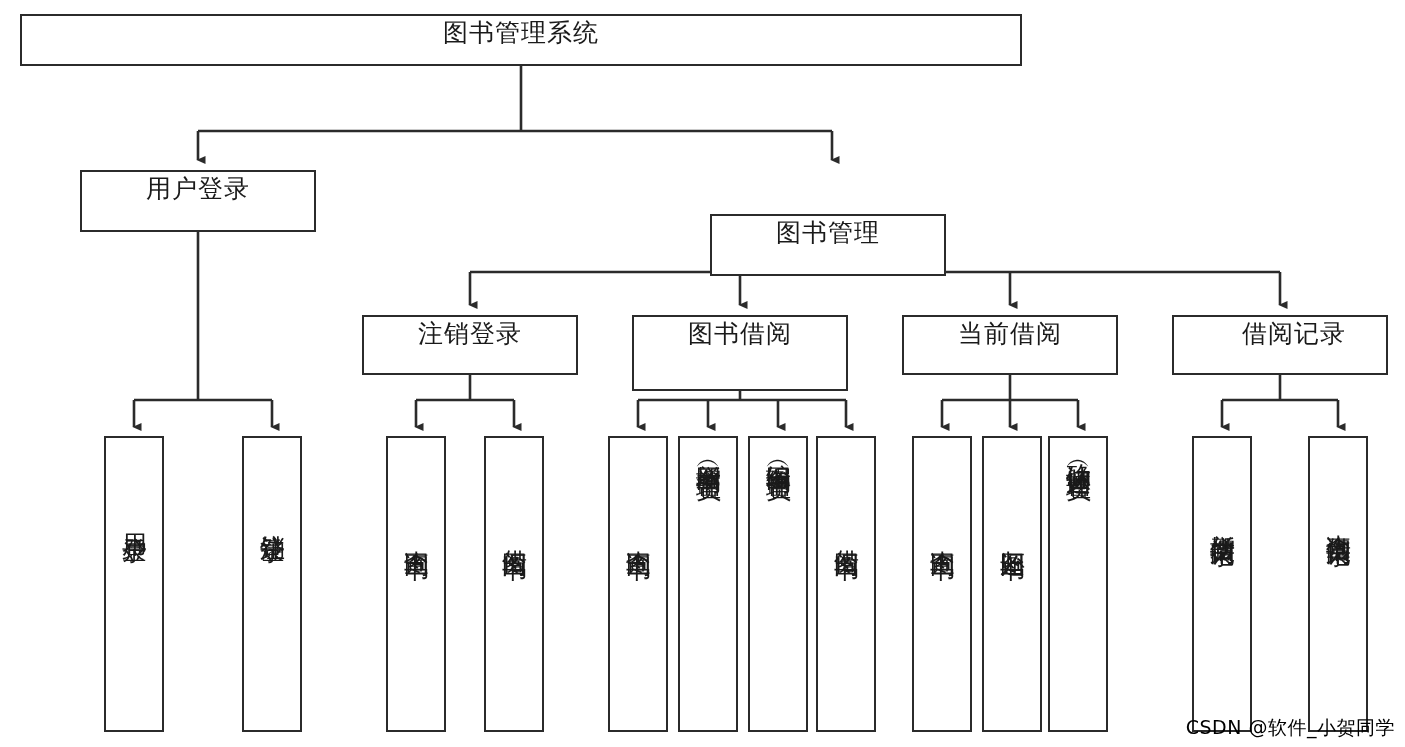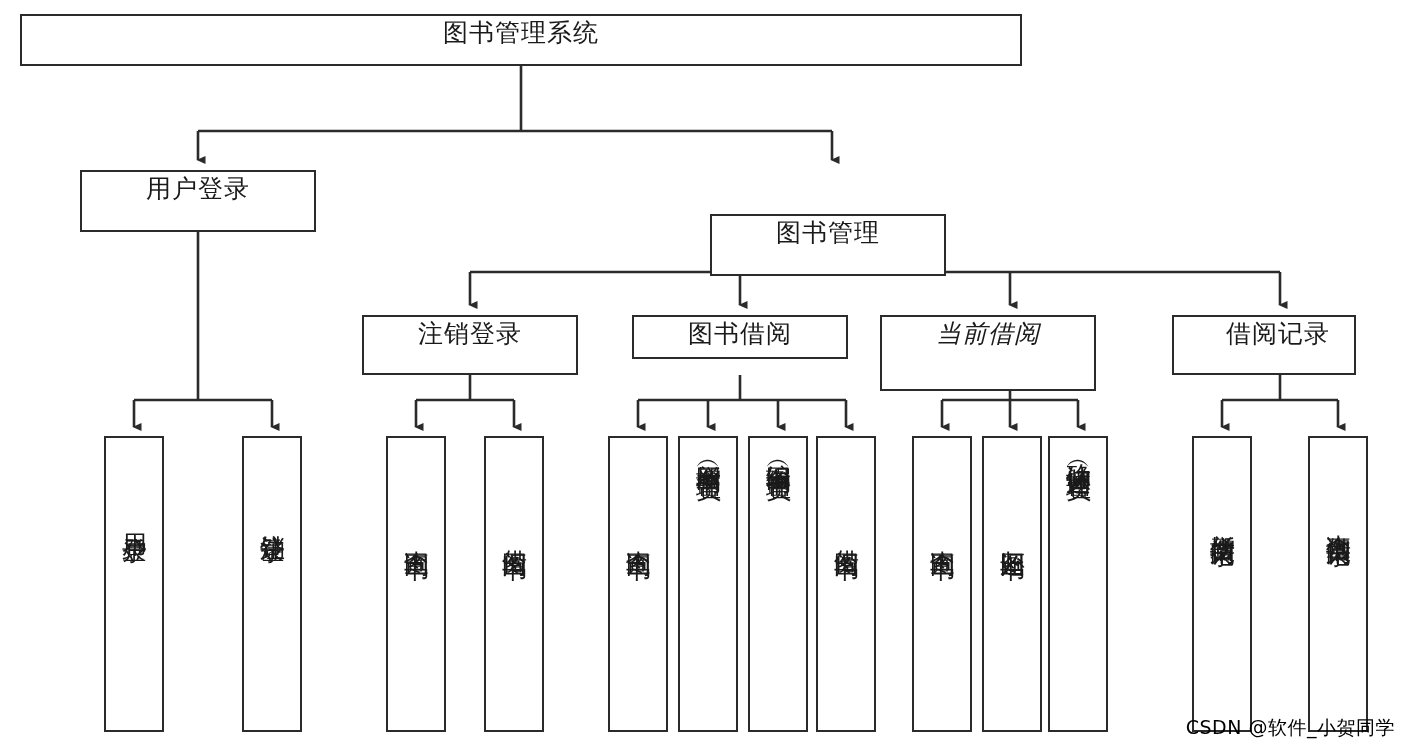--- a/index.html
+++ b/index.html
@@ -131,27 +131,27 @@
   <div class="node h" style="left:80px; top:170px; width:236px; height:62px;">
     <span>用户登录</span>
   </div>
   <div class="node h" style="left:710px; top:170px; width:236px; height:62px;margin-top:44px;">
     <span>图书管理</span>
   </div>
 
   <div class="node h" style="left:362px; top:315px; width:216px; height:60px;">
     <span>注销登录</span>
   </div>
-  <div class="node h" style="left:632px; top:315px; width:216px; height:44px;">
+  <div class="node h" style="left:632px; top:315px; width:216px; height:76px;">
     <span>图书借阅</span>
   </div>
-  <div class="node h" style="left:880px; top:315px; width:216px; height:76px;font-style:italic;">
+  <div class="node h" style="left:902px; top:315px; width:216px; height:60px;">
     <span>当前借阅</span>
   </div>
-  <div class="node h" style="left:1172px; top:315px; width:184px; height:60px;padding-left:28px;">
+  <div class="node h" style="left:1172px; top:315px; width:216px; height:60px;padding-left:28px;">
     <span>借阅记录</span>
   </div>
 
   <div class="node v mid" style="left:104px; top:436px; width:60px; height:296px;">
     <span class="vtext">用户登录</span>
   </div>
   <div class="node v mid" style="left:242px; top:436px; width:60px; height:296px;">
     <span class="vtext">注销登录</span>
   </div>
 

